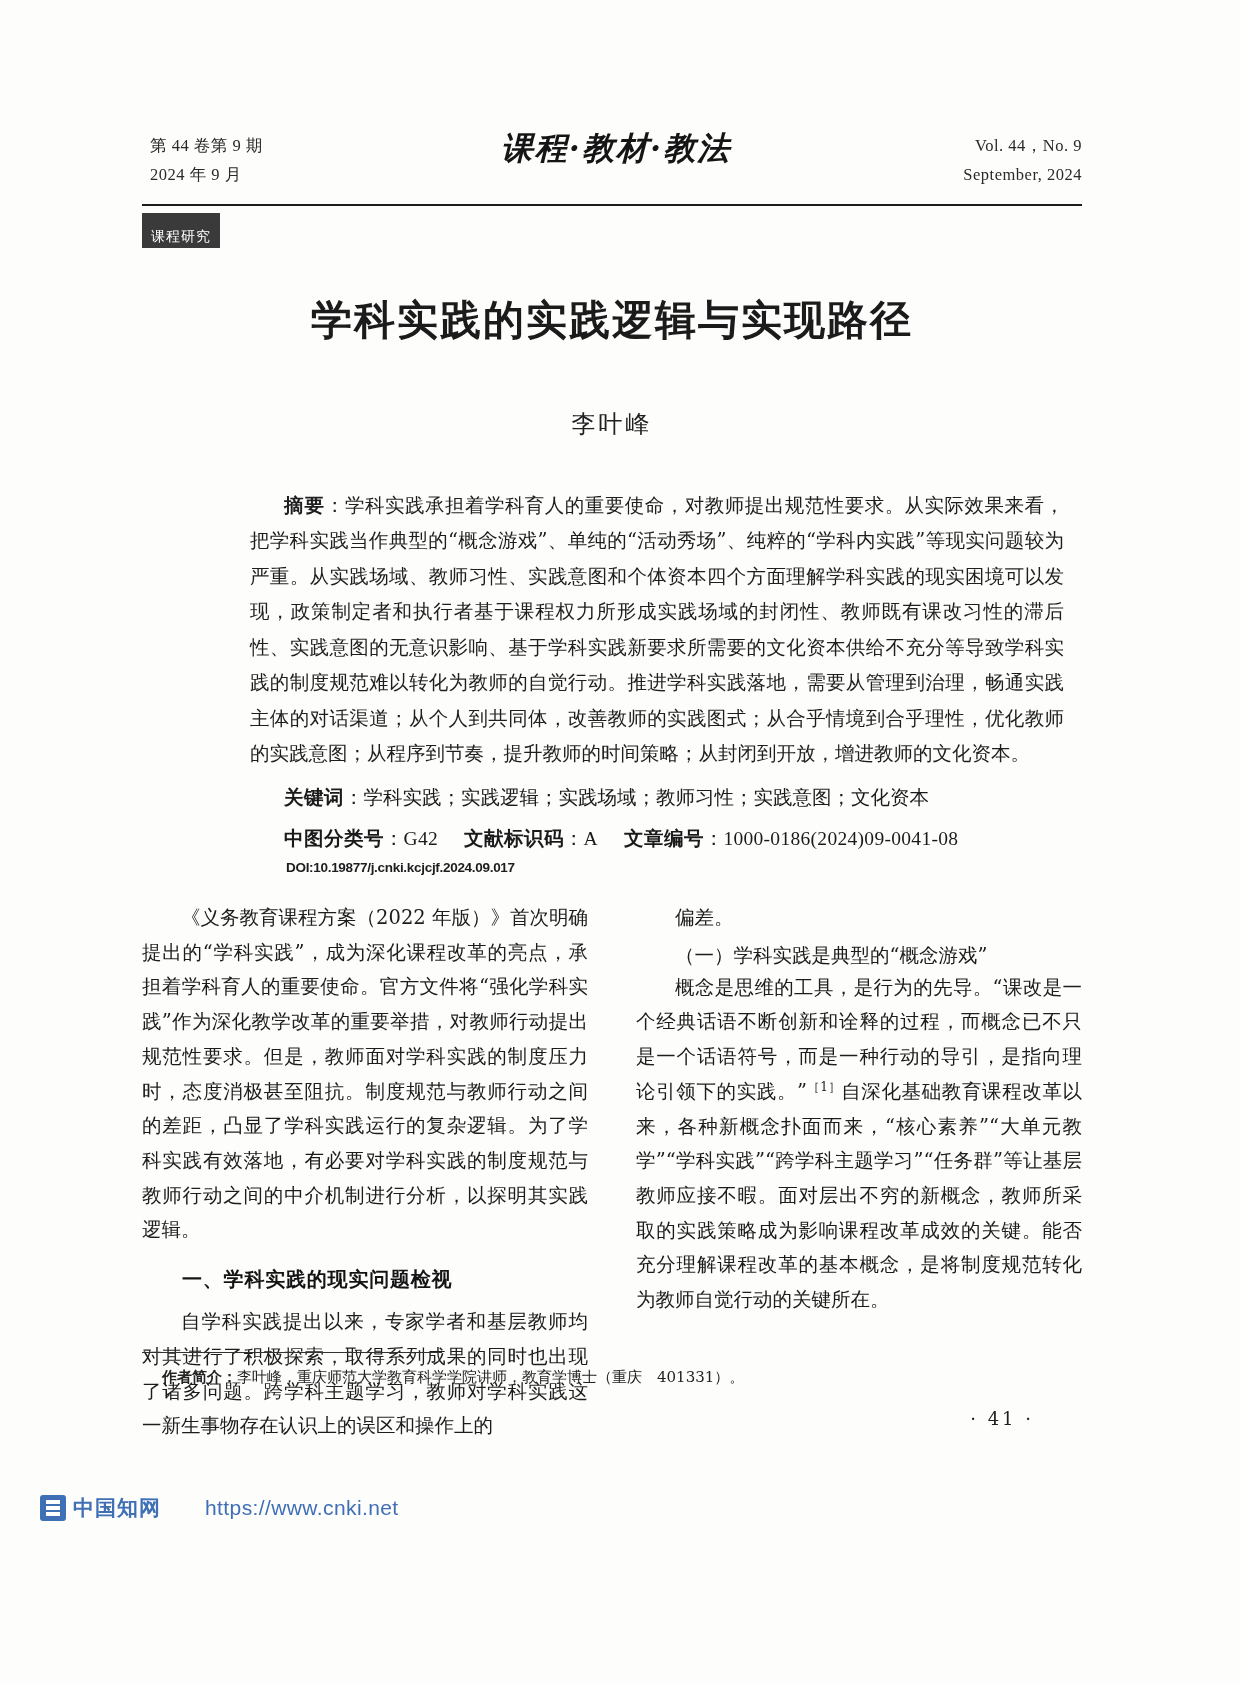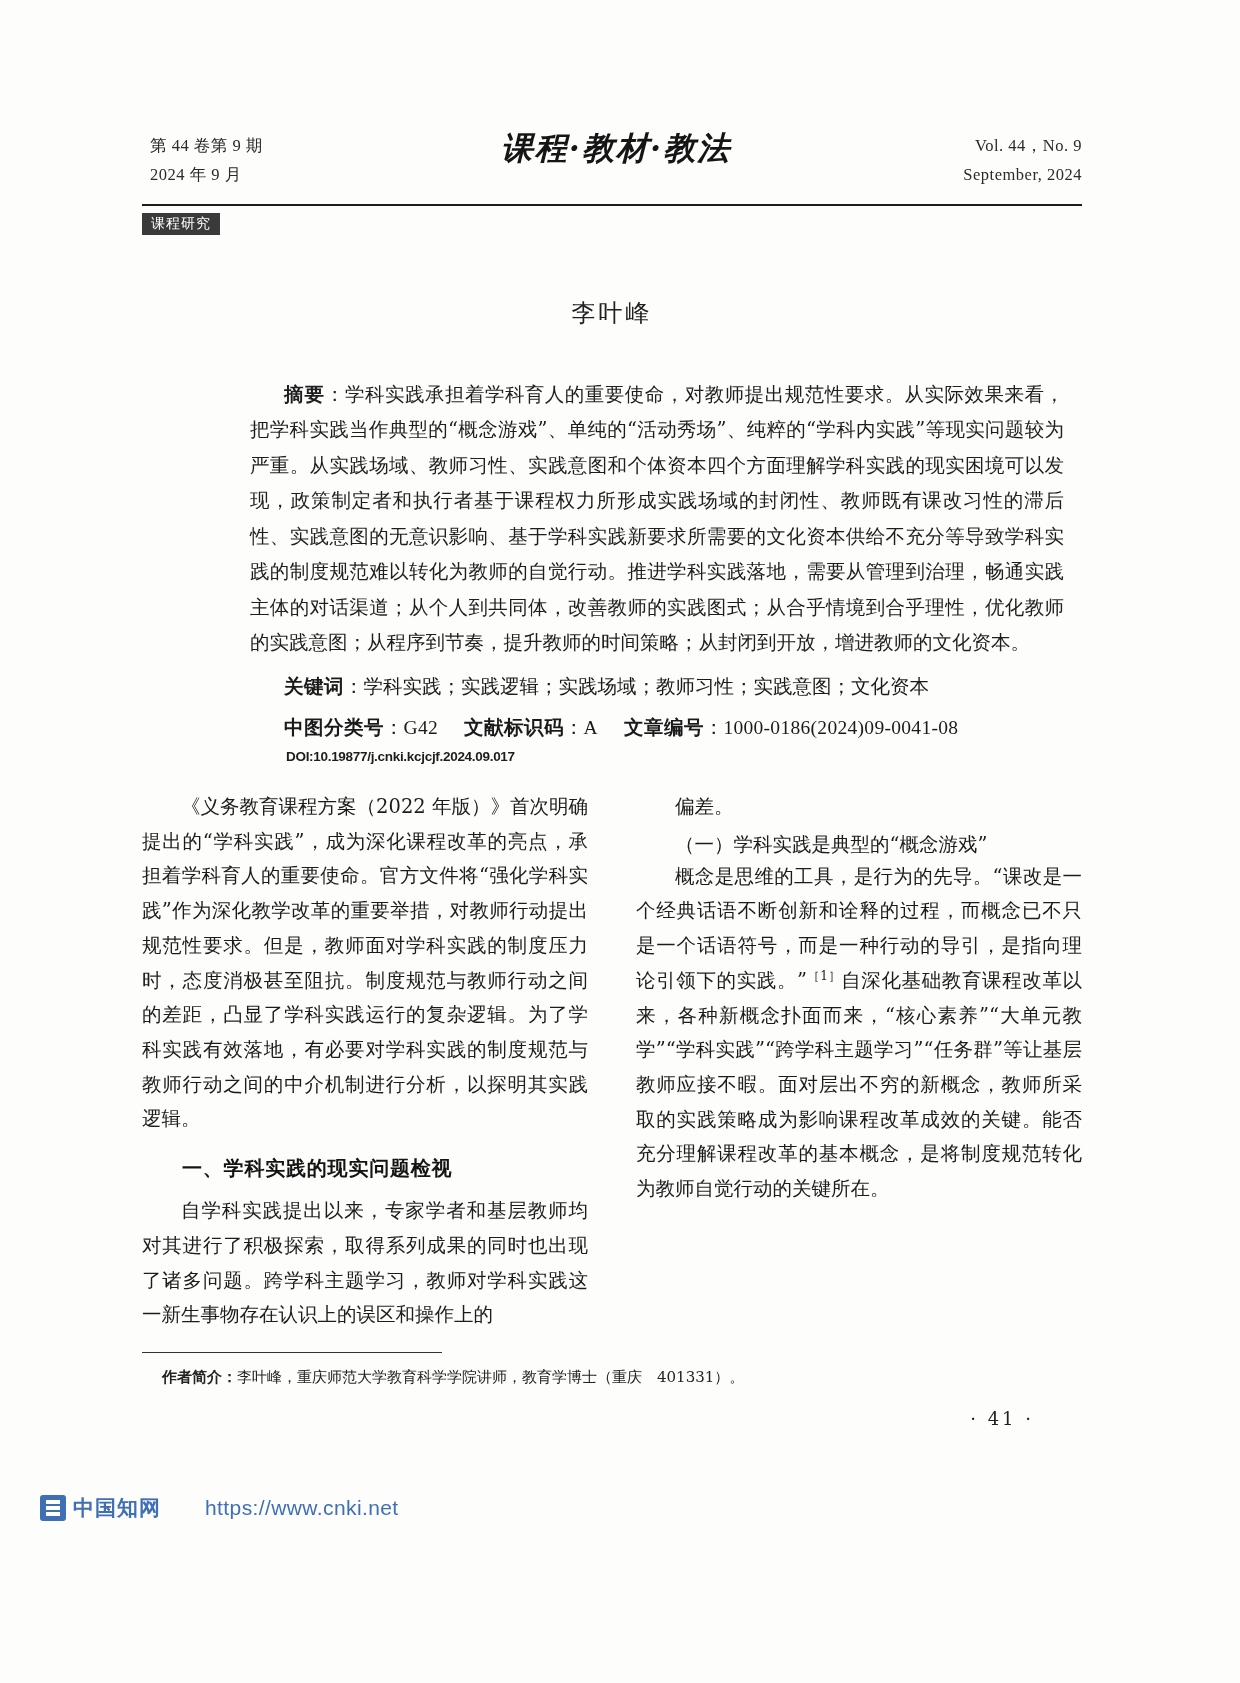--- a/index.html
+++ b/index.html
@@ -76,21 +76,21 @@
     margin-top: 7px;
     height: 24px;
   }
   .section-badge {
     display: inline-block;
     background: #3a3a3a;
     color: #ffffff;
     font-family: "Liberation Sans", "DejaVu Sans", sans-serif;
     font-size: 14px;
     letter-spacing: 1px;
-    padding: 3px 9px 4px 9px;
+    padding: 16px 9px 4px 9px;
     line-height: 1.1;
   }
 
   
   .title {
     text-align: center;
     font-family: "Liberation Sans", "DejaVu Sans", sans-serif;
     font-size: 41px;
     font-weight: 700;
     letter-spacing: 2px;
@@ -295,20 +295,21 @@
         <div>September, 2024</div>
       </div>
     </div>
 
     <div class="rule-top"></div>
 
     <div class="badge-row">
       <span class="section-badge">课程研究</span>
     </div>
 
+    <div class="title">学科实践的实践逻辑与实现路径</div>
     <div class="author">李叶峰</div>
 
     <div class="abstract-block">
       <div class="abs-para"><span class="lead"></span><span class="lbl">摘要</span><span>：</span><span>学科实践承担着学科育人的重要使命，对教师提出规范性要求。从实际效果来看，把学科实践当作典型的“概念游戏”、单纯的“活动秀场”、纯粹的“学科内实践”等现实问题较为严重。从实践场域、教师习性、实践意图和个体资本四个方面理解学科实践的现实困境可以发现，政策制定者和执行者基于课程权力所形成实践场域的封闭性、教师既有课改习性的滞后性、实践意图的无意识影响、基于学科实践新要求所需要的文化资本供给不充分等导致学科实践的制度规范难以转化为教师的自觉行动。推进学科实践落地，需要从管理到治理，畅通实践主体的对话渠道；从个人到共同体，改善教师的实践图式；从合乎情境到合乎理性，优化教师的实践意图；从程序到节奏，提升教师的时间策略；从封闭到开放，增进教师的文化资本。</span></div>
 
       <div class="kw-line"><span class="lbl">关键词</span><span>：</span><span>学科实践；实践逻辑；实践场域；教师习性；实践意图；文化资本</span></div>
 
       <div class="clc-line"><span class="lbl">中图分类号</span><span>：</span><span class="num">G42</span><span class="gap-s"></span><span class="lbl">文献标识码</span><span>：</span><span class="num">A</span><span class="gap-s"></span><span class="lbl">文章编号</span><span>：</span><span class="num">1000-0186(2024)09-0041-08</span></div>
 
       <div class="doi-line">DOI:10.19877/j.cnki.kcjcjf.2024.09.017</div>

